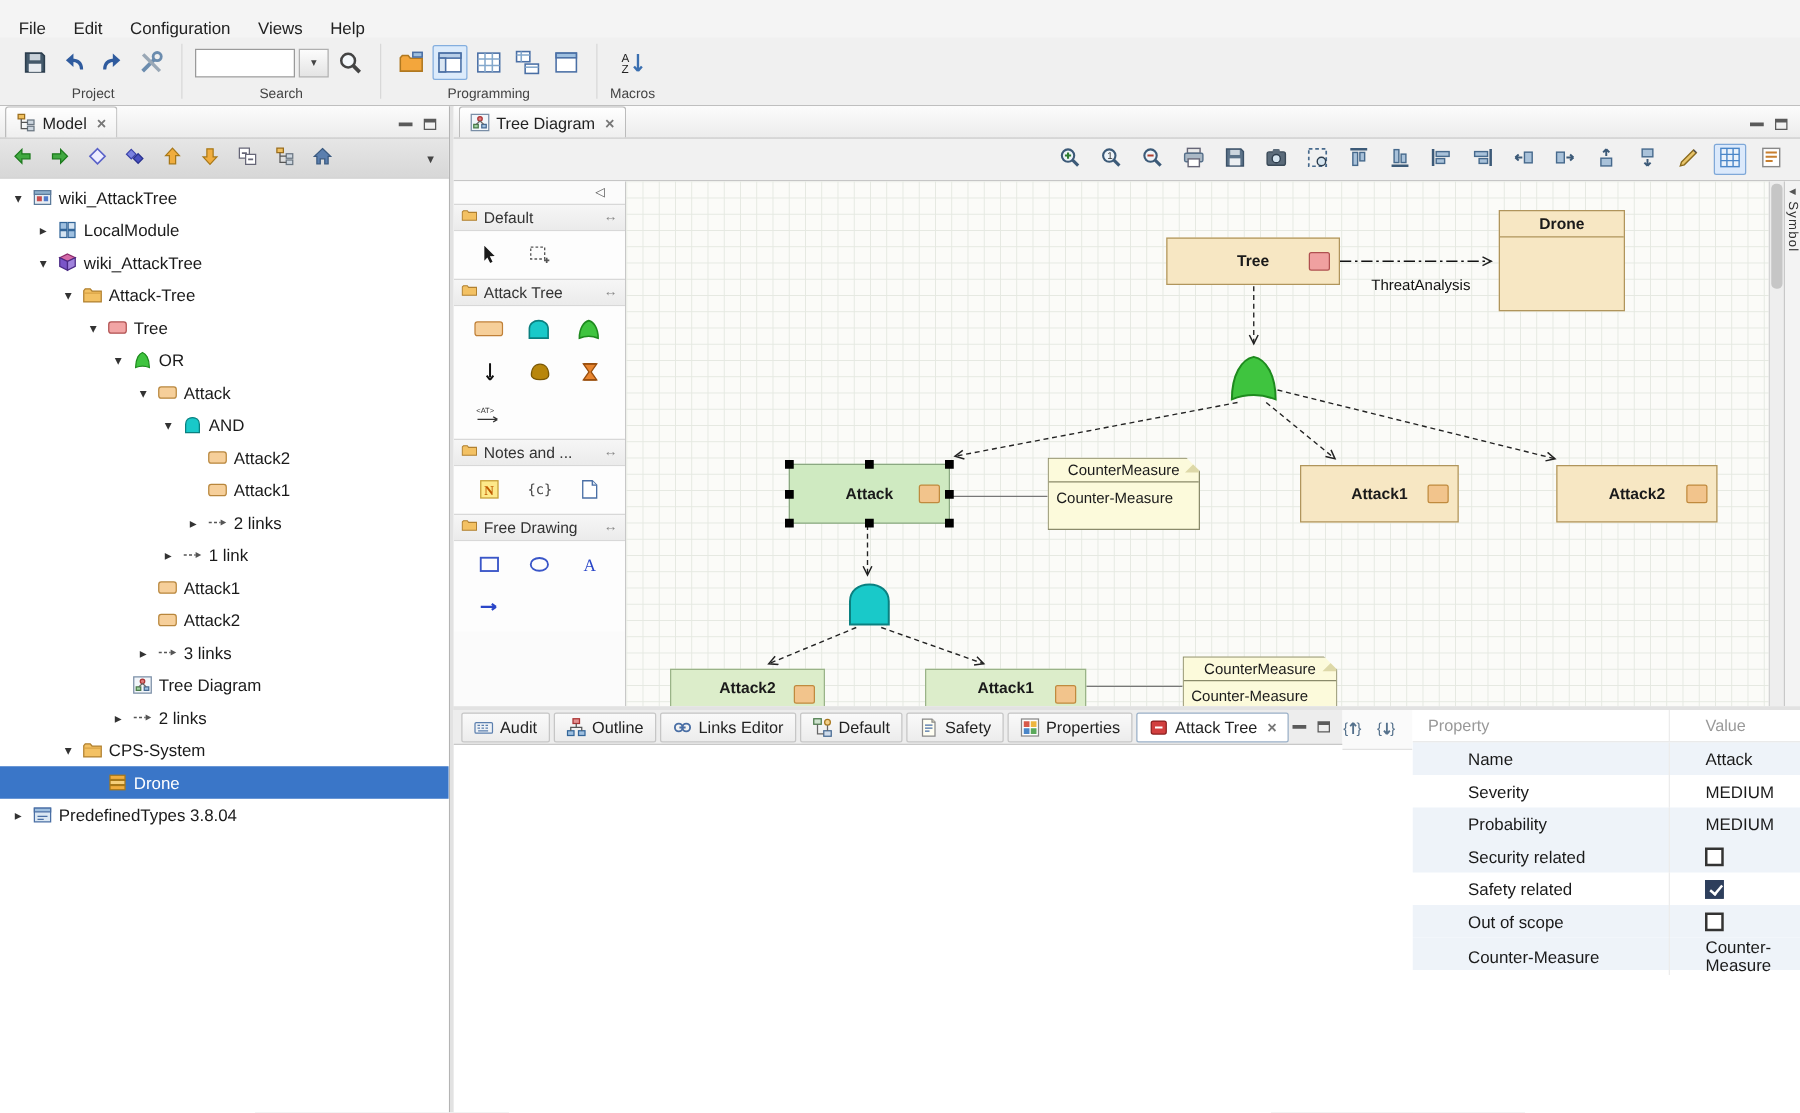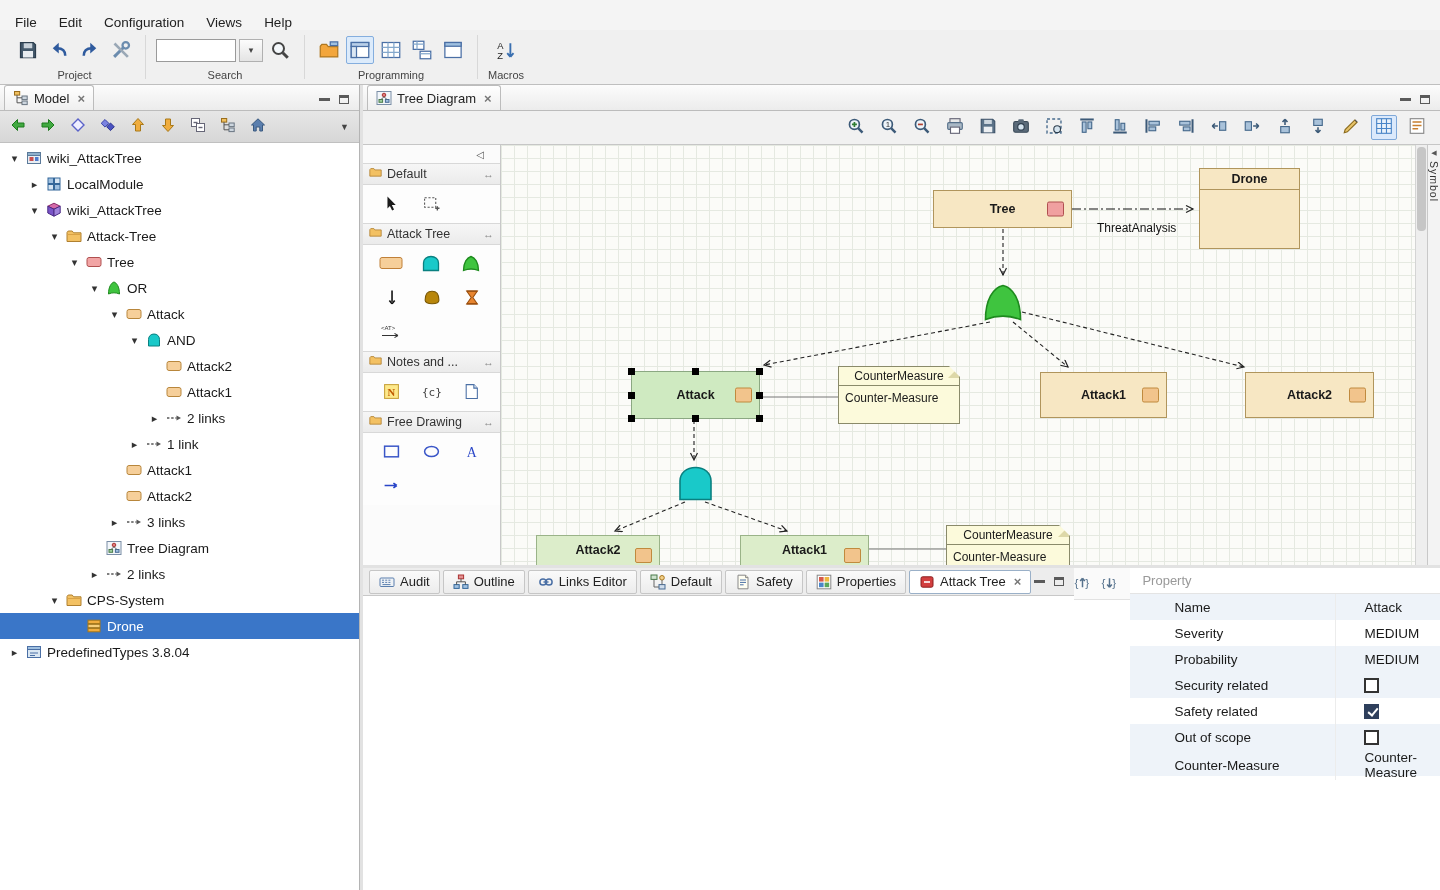--- a/index.html
+++ b/index.html
@@ -1011,20 +1011,21 @@
           <span><svg width="17" height="17" viewBox="0 0 16 16">
               <text x="0.5" y="12" font-size="11" font-family="Liberation Sans,sans-serif" fill="#55718c">{</text>
               <path d="M8 4 V12.5 M8 12.5 L5.8 9.9 M8 12.5 L10.2 9.9" stroke="#55718c" stroke-width="1.4" fill="none"></path>
               <text x="10.5" y="12" font-size="11" font-family="Liberation Sans,sans-serif" fill="#55718c">}</text>
             </svg></span>
         </button>
       </div>
     <div class="bp-table">
       <div class="bp-thead">
         <span class="h-prop">Property</span>
+        <span class="h-val">Value</span>
       </div>
       <div>
           <div class="bp-row alt">
             <span class="cell-prop">Name</span>
             <span class="cell-val">
               <span>Attack</span>
             </span>
           </div>
           <div class="bp-row">
             <span class="cell-prop">Severity</span>

